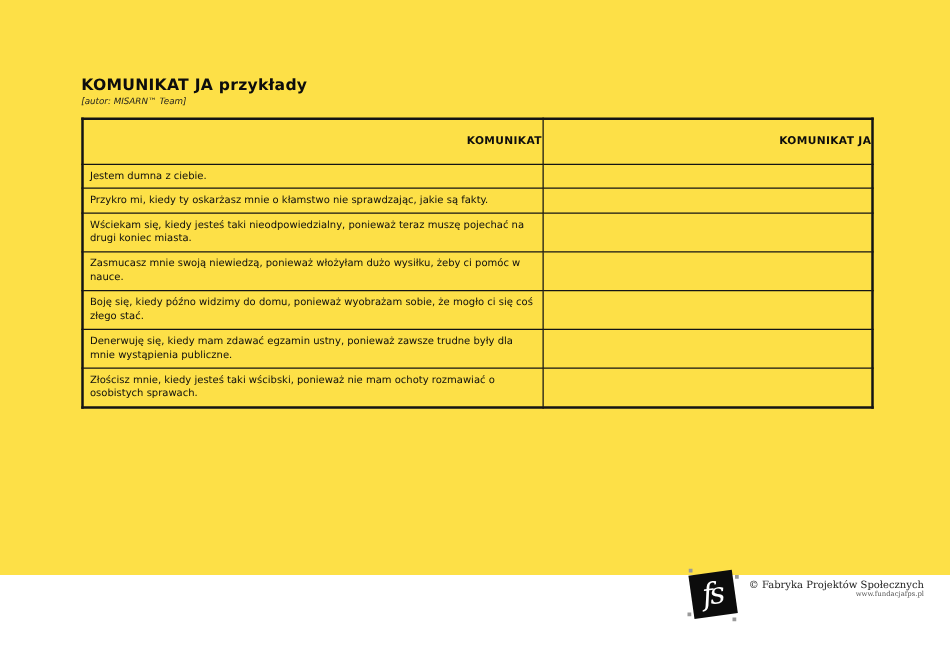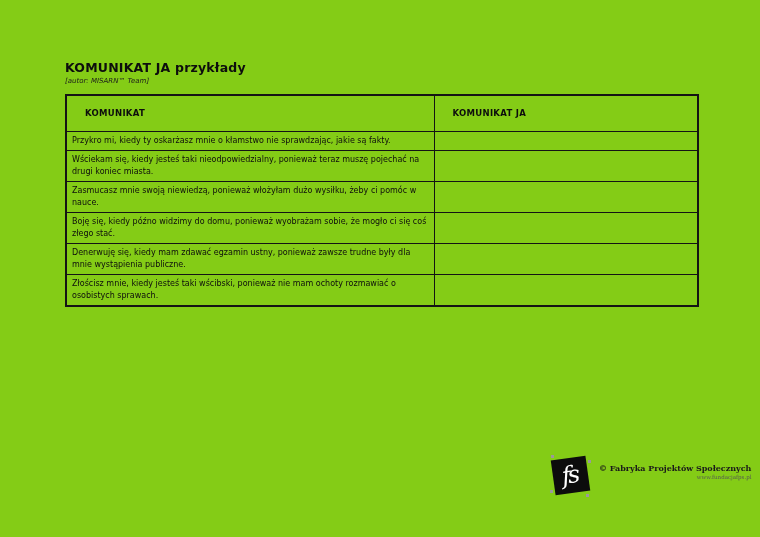--- a/index.html
+++ b/index.html
@@ -7,22 +7,22 @@
   body {
     width: 760px; height: 537px;
     font-family: "DejaVu Sans", sans-serif;
     color: #111;
     position: relative;
     overflow: hidden;
   }
   .sheet {
     position: absolute;
     left: 0; top: 0;
-    width: 760px; height: 537px;
-    background: #84cc16;
+    width: 760px; height: 460px;
+    background: #fde047;
   }
   .content {
     position: absolute;
     left: 65px; top: 60px;
     width: 632px;
   }
   .doc-title {
     font-size: 12.5px;
     font-weight: bold;
     letter-spacing: 0.2px;
@@ -41,27 +41,27 @@
   }
   table.komunikat-table {
     margin-top: 9px;
     width: 632px;
     border-collapse: collapse;
     border: 2px solid #141414;
     table-layout: fixed;
   }
   .komunikat-table th {
     border: 1px solid #141414;
-    text-align: left;
+    text-align: right;
     vertical-align: middle;
     font-size: 8.5px;
     font-weight: bold;
     letter-spacing: 0.3px;
     height: 36px;
-    padding: 0 18px;
+    padding: 0 0;
     color: #0d0d0d;
   }
   .komunikat-table td {
     border: 1px solid #141414;
     vertical-align: top;
     font-size: 8px;
     line-height: 11.5px;
     padding: 3px 5px 4px 5px;
     color: #0d0d0d;
   }
@@ -107,21 +107,21 @@
   .dot-br { right: 4px; bottom: 1px; }
   .dot-bl { left: 1px;  bottom: 5px; }
   .footer-text {
     margin-left: 6px;
     margin-top: 9px;
     text-align: right;
     font-family: "DejaVu Serif", serif;
   }
   .credit {
     font-size: 8px;
-    font-weight: bold;
+    font-weight: normal;
     color: #1a1a1a;
     white-space: nowrap;
   }
   .website {
     font-size: 5.5px;
     color: #555555;
     margin-top: 1px;
   }
 </style>
 </head>
@@ -138,20 +138,24 @@
         <col class="col-komunikat">
         <col class="col-komunikat-ja">
       </colgroup>
       <thead>
         <tr>
           <th>KOMUNIKAT</th>
           <th>KOMUNIKAT JA</th>
         </tr>
       </thead>
       <tbody>
+  <tr>
+    <td>Jestem dumna z ciebie.</td>
+    <td>&nbsp;</td>
+  </tr>
 
   <tr>
     <td>Przykro mi, kiedy ty oskarżasz mnie o kłamstwo nie sprawdzając, jakie są fakty.</td>
     <td>&nbsp;</td>
   </tr>
 
 
   <tr>
     <td>Wściekam się, kiedy jesteś taki nieodpowiedzialny, ponieważ teraz muszę pojechać na drugi koniec miasta.</td>
     <td>&nbsp;</td>

